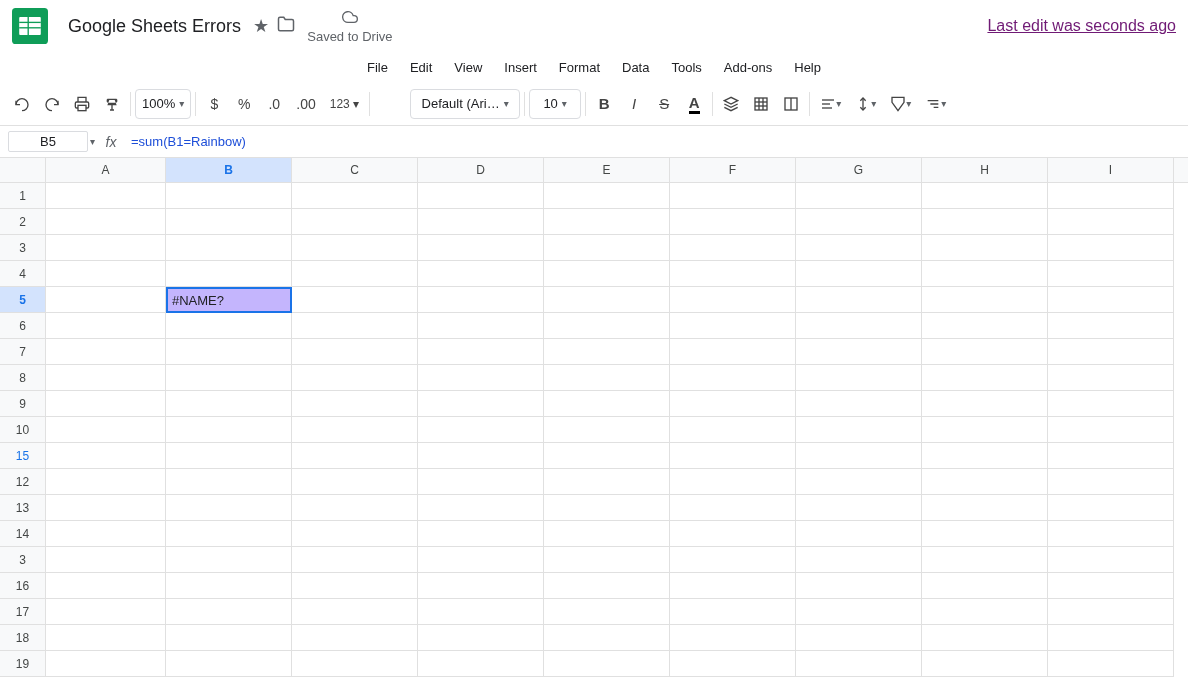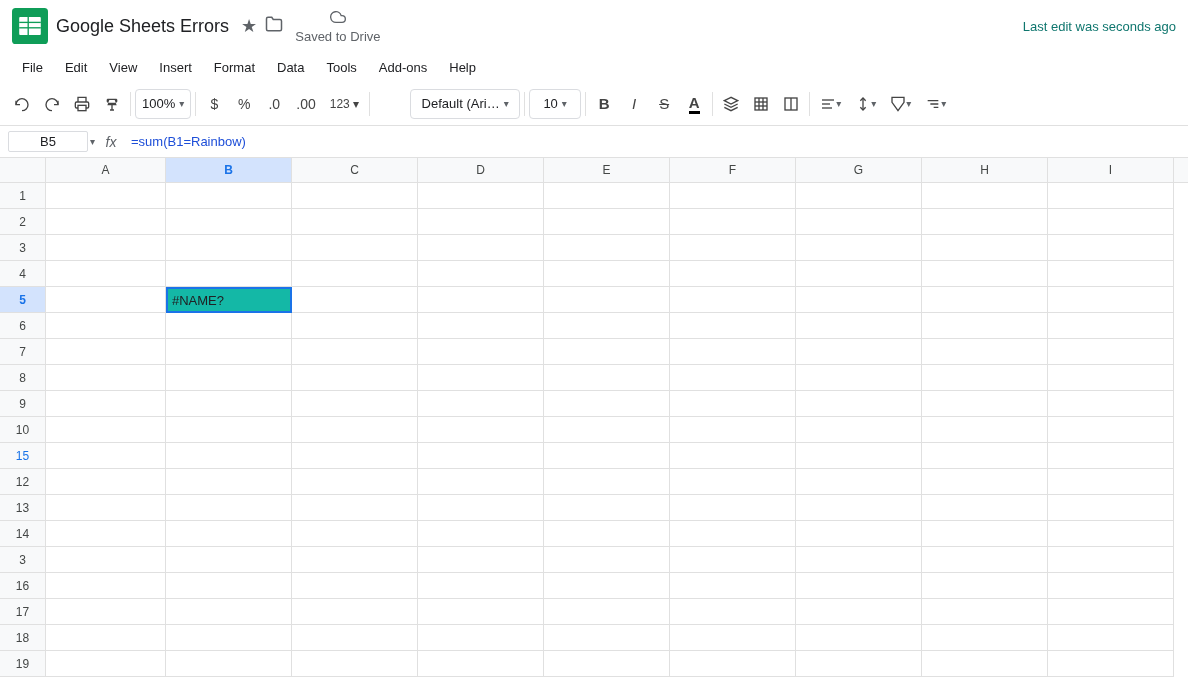--- a/index.html
+++ b/index.html
@@ -16,49 +16,52 @@
     #app-logo {
       width: 36px;
       height: 36px;
       flex-shrink: 0;
     }
     #doc-title {
       font-size: 18px;
       color: #202124;
       font-weight: normal;
       margin-right: 4px;
+      margin-left: 12px;
     }
     .title-icon {
       color: #5f6368;
       font-size: 18px;
       cursor: pointer;
     }
     #saved-status {
       display: flex;
       align-items: center;
       gap: 4px;
       color: #5f6368;
       font-size: 13px;
       margin-left: 4px;
       flex-direction: column;
     }
     #last-edit {
-      color: #0f766e;
-      font-size: 13px;
+      color: #701a75;
+      font-size: 16px;
       margin-left: auto;
+      text-decoration: underline;
       cursor: pointer;
     }
 
     
     #menu-bar {
       display: flex;
       align-items: center;
       padding: 0 12px;
       height: 30px;
       gap: 2px;
+      justify-content: center;
     }
     .menu-item {
       padding: 4px 10px;
       font-size: 13px;
       color: #202124;
       cursor: pointer;
       border-radius: 4px;
     }
 
     
@@ -209,21 +212,21 @@
       font-size: 13px;
       color: #202124;
       border-right: 1px solid #e0e0e0;
       border-bottom: 1px solid #e0e0e0;
       overflow: hidden;
       white-space: nowrap;
       cursor: cell;
     }
     .sheet-cell.selected-cell {
       border: 2px solid #1a73e8;
-      background: #14b8a6;
+      background: #c4b5fd;
       z-index: 2;
       position: relative;
     }
 
     
     .col-A { width: 120px; min-width: 120px; }
     .col-B { width: 126px; min-width: 126px; }
     .col-C { width: 126px; min-width: 126px; }
     .col-D { width: 126px; min-width: 126px; }
     .col-E { width: 126px; min-width: 126px; }

